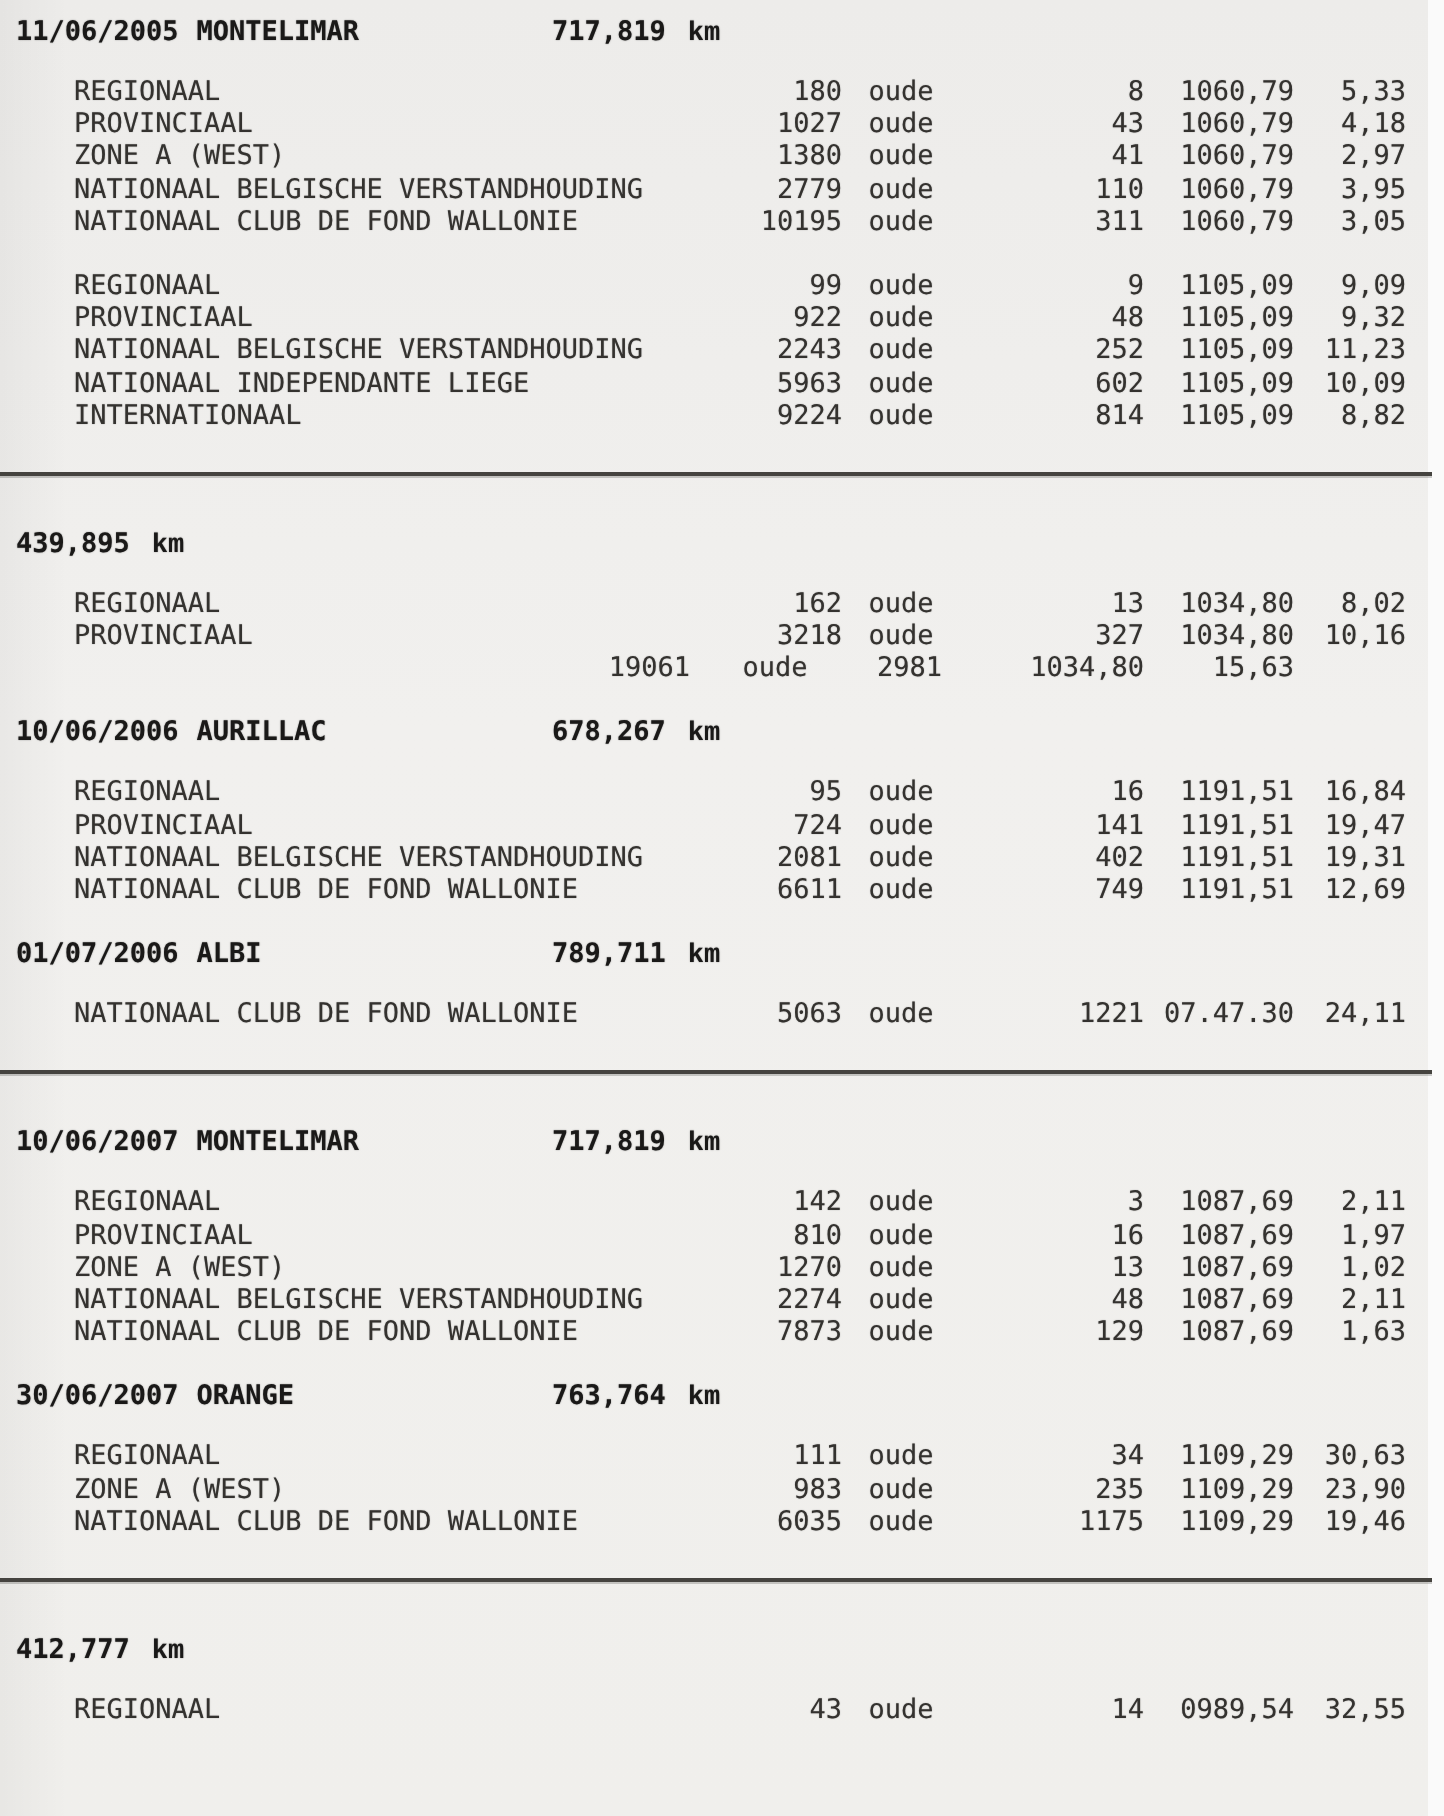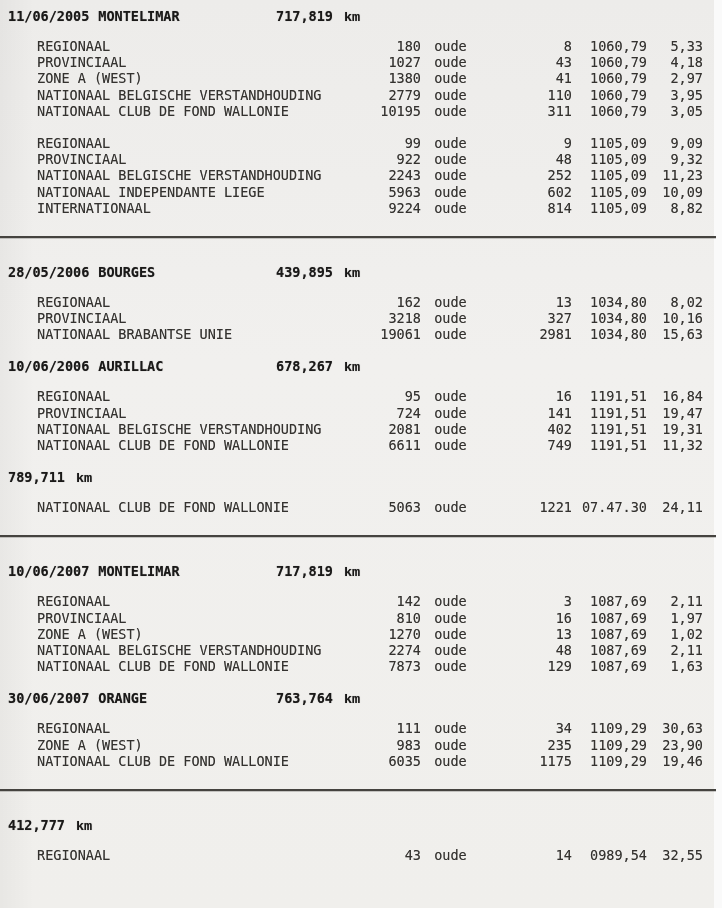--- a/index.html
+++ b/index.html
@@ -165,23 +165,20 @@
     <span class="cell num speed">1105,09</span>
     <span class="cell num coef">8,82</span>
   </div>
 </div>
   </section>
 
   <hr class="divider">
 
   <section class="block">
     <div class="block-header">
-      <span class="header-left">
-        <span class="race-date">28/05/2006</span><span class="race-place">BOURGES</span>
-      </span>
       <span class="header-dist">
         <span class="dist-value">439,895</span><span class="dist-unit">km</span>
       </span>
     </div>
     <div class="rows">
   <div class="row">
     <span class="cell label">REGIONAAL</span>
     <span class="cell num entered">162</span>
     <span class="cell oude">oude</span>
     <span class="cell num prize">13</span>
@@ -192,21 +189,20 @@
   <div class="row">
     <span class="cell label">PROVINCIAAL</span>
     <span class="cell num entered">3218</span>
     <span class="cell oude">oude</span>
     <span class="cell num prize">327</span>
     <span class="cell num speed">1034,80</span>
     <span class="cell num coef">10,16</span>
   </div>
 
   <div class="row">
-    <span class="cell label">NATIONAAL BRABANTSE UNIE</span>
     <span class="cell num entered">19061</span>
     <span class="cell oude">oude</span>
     <span class="cell num prize">2981</span>
     <span class="cell num speed">1034,80</span>
     <span class="cell num coef">15,63</span>
   </div>
 </div>
   </section>
 
   <section class="block">
@@ -245,27 +241,30 @@
     <span class="cell num speed">1191,51</span>
     <span class="cell num coef">19,31</span>
   </div>
 
   <div class="row">
     <span class="cell label">NATIONAAL CLUB DE FOND WALLONIE</span>
     <span class="cell num entered">6611</span>
     <span class="cell oude">oude</span>
     <span class="cell num prize">749</span>
     <span class="cell num speed">1191,51</span>
-    <span class="cell num coef">11,32</span>
-  </div>
-</div>
-  </section>
-
-  <section class="block">
-    <div class="block-header">
+    <span class="cell num coef">12,69</span>
+  </div>
+</div>
+  </section>
+
+  <section class="block">
+    <div class="block-header">
+      <span class="header-left">
+        <span class="race-date">01/07/2006</span><span class="race-place">ALBI</span>
+      </span>
       <span class="header-dist">
         <span class="dist-value">789,711</span><span class="dist-unit">km</span>
       </span>
     </div>
     <div class="rows">
   <div class="row">
     <span class="cell label">NATIONAAL CLUB DE FOND WALLONIE</span>
     <span class="cell num entered">5063</span>
     <span class="cell oude">oude</span>
     <span class="cell num prize">1221</span>

